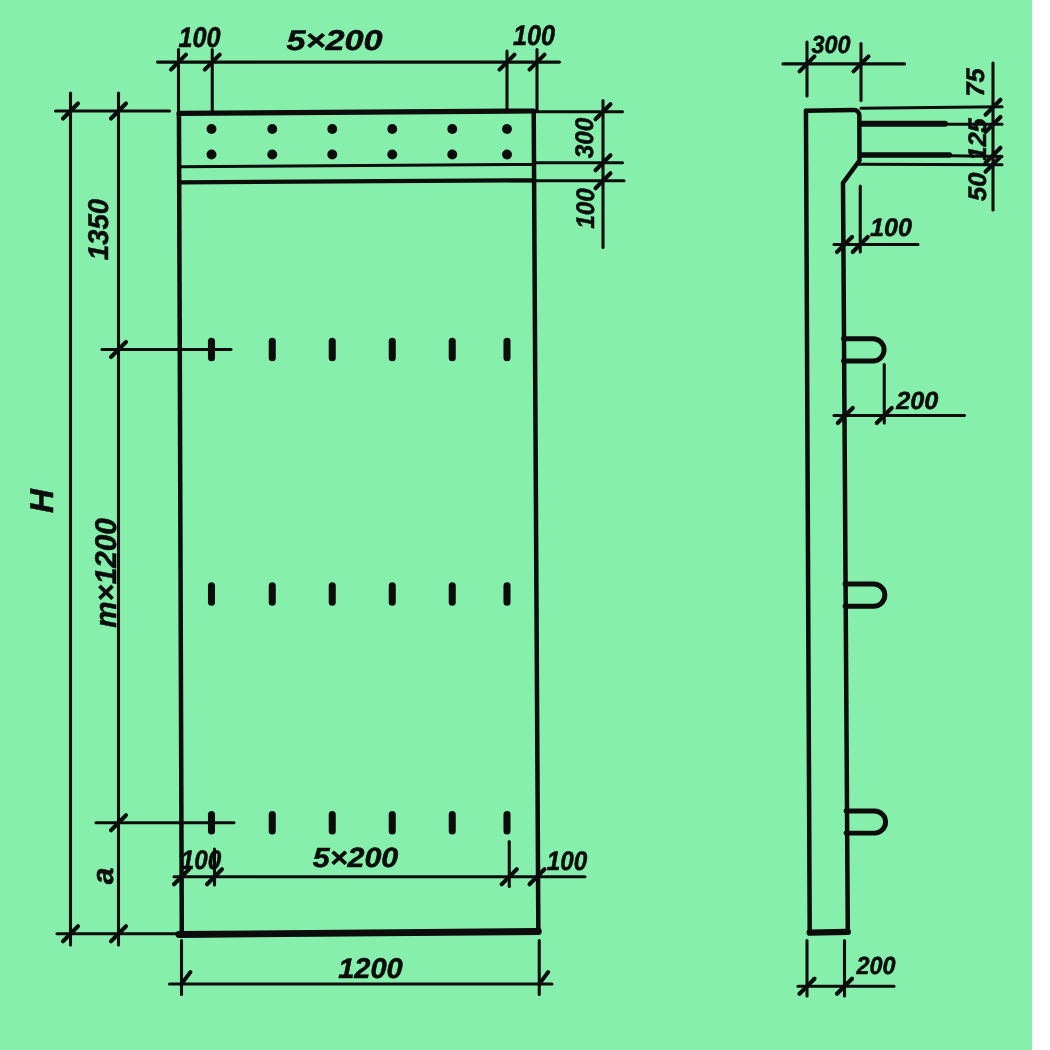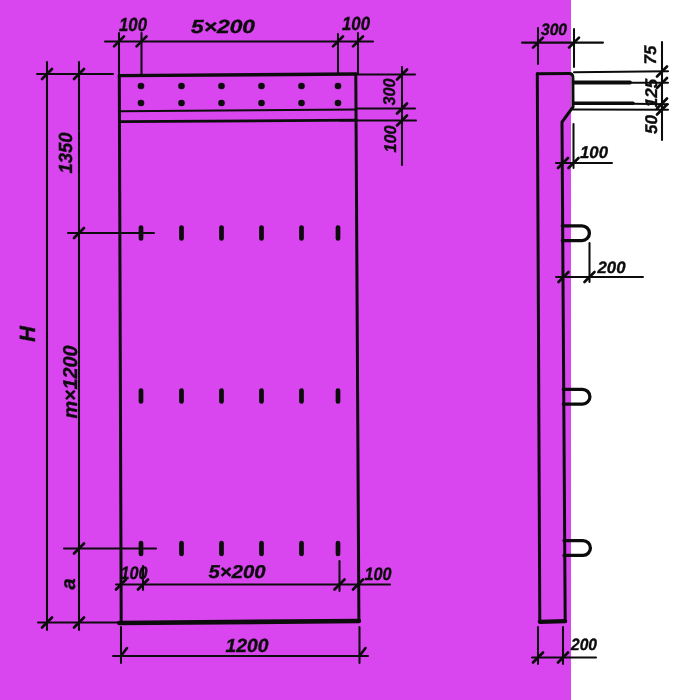--- a/index.html
+++ b/index.html
@@ -1,16 +1,16 @@
 <!DOCTYPE html>
 <html><head>
 <meta charset="utf-8">
 <style>
   html,body{margin:0;padding:0;background:#ffffff;}
-  .sheet{width:571px;height:700px;position:relative;background:#d946ef;}
+  .sheet{width:688px;height:700px;position:relative;background:#86efac;}
   svg{position:absolute;left:0;top:0;transform:translateZ(0);}
   text{font-family:"Liberation Sans",sans-serif;font-style:italic;font-weight:bold;fill:#0c0c0c;stroke:#0c0c0c;stroke-width:0.35;text-rendering:geometricPrecision;}
 </style>
 </head>
 <body>
 <div class="sheet">
 <svg width="700" height="700" viewBox="0 0 700 700">
 <g stroke="#0c0c0c" fill="none" stroke-linecap="round">
 
 <g>

